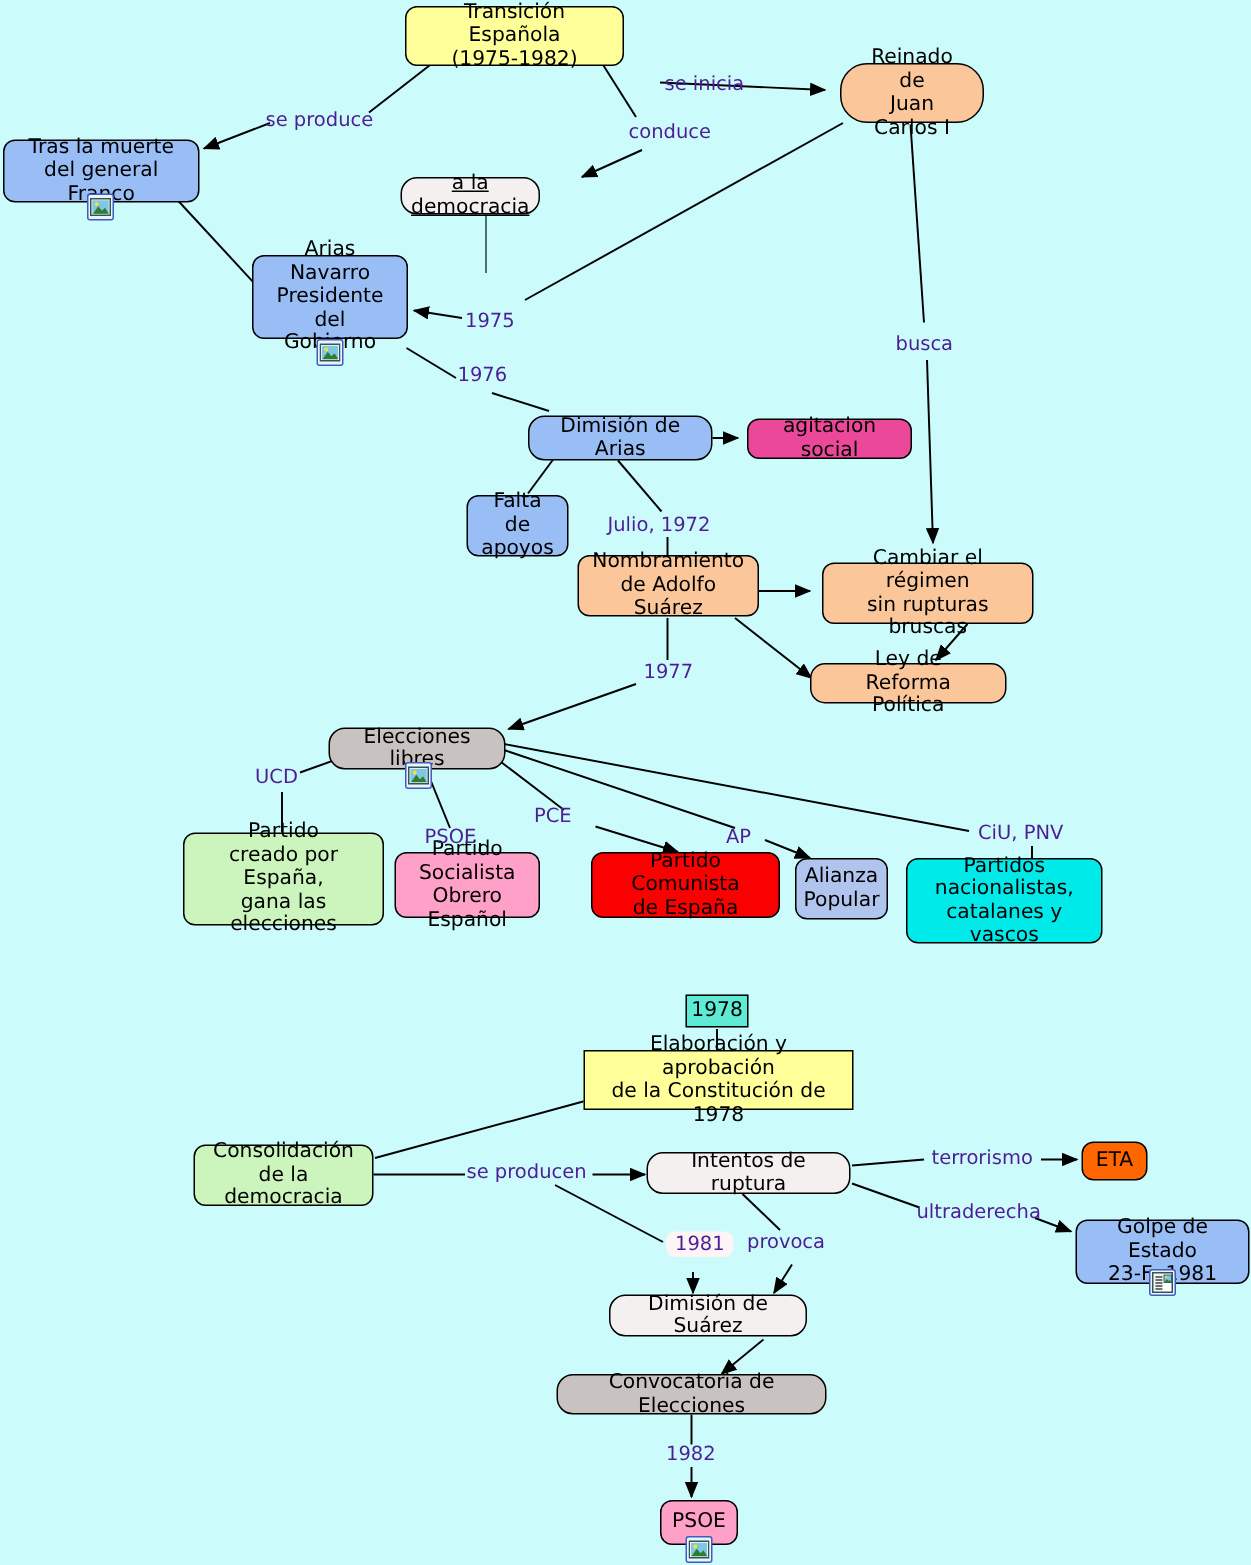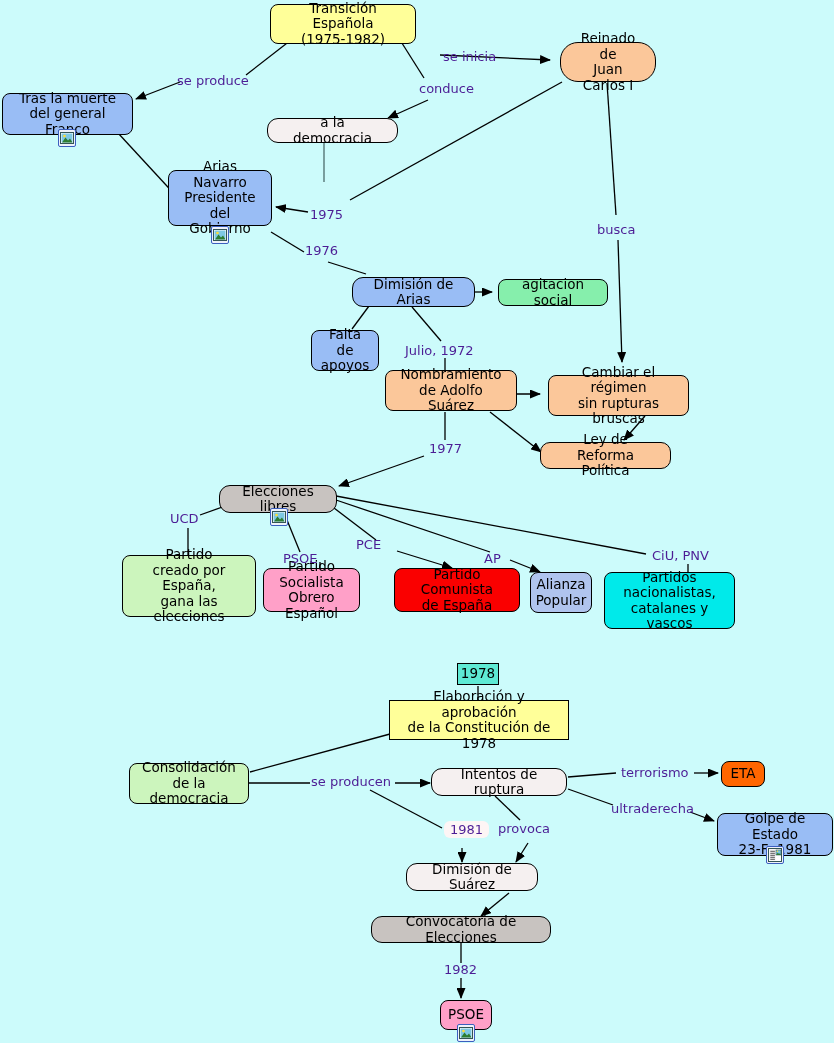--- a/index.html
+++ b/index.html
@@ -38,21 +38,21 @@
     z-index:3;
   }
   .rounded{border-radius:8px;}
   .pill{border-radius:11px;}
   .sharp{border-radius:0;}
   
   .c-yellow{background:#ffff99;}
   .c-blue{background:#99bdf5;}
   .c-peach{background:#fbc79a;}
   .c-white{background:#f5f0f0;}
-  .c-orange{background:#86efac;text-align:center;}
+  .c-orange{background:#ec4899;text-align:center;}
   .c-grey{background:#c8c3c0;}
   .c-green{background:#ccf5bd;}
   .c-pink{background:#ffa0c8;}
   .c-red{background:#fa0000;}
   .c-lblue{background:#b0c4ee;}
   .c-cyan{background:#00eaea;}
   .c-etaorange{background:#ff6600;}
   .c-pinkyear{background:#5eead4;}
 
   .label{
@@ -183,42 +183,42 @@
         <rect x="0.5" y="1.5" width="13" height="11" fill="#fff" stroke="#355"></rect>
         <rect x="1.5" y="2.5" width="11" height="9" fill="#7ec8e3"></rect>
         <circle cx="4.5" cy="5" r="1.3" fill="#ffdd33"></circle>
         <path d="M2 11.5 L5.5 6.5 L8 9.5 L10 7.5 L12.5 11.5 z" fill="#2e7d32"></path>
       </svg>
   </span>
 
   <div class="node rounded c-peach" style="left:560px;top:42px;width:96px;height:40px;border-radius:18px;">Reinado de
 Juan Carlos I</div>
 
-  <div class="node pill c-white" style="left:267px;top:118px;width:131px;height:25px;">a la democracia</div>
+  <div class="node pill c-white" style="left:267px;top:118px;width:93px;height:25px;text-decoration:underline;">a la democracia</div>
 
   <div class="node rounded c-blue" style="left:168px;top:170px;width:104px;height:56px;">Arias Navarro
 Presidente
 del Gobierno</div>
   <span class="icon" style="left:211px;top:226px;">
     <svg width="14" height="14" viewBox="0 0 14 14">
         <rect x="0.5" y="1.5" width="13" height="11" fill="#fff" stroke="#355"></rect>
         <rect x="1.5" y="2.5" width="11" height="9" fill="#7ec8e3"></rect>
         <circle cx="4.5" cy="5" r="1.3" fill="#ffdd33"></circle>
         <path d="M2 11.5 L5.5 6.5 L8 9.5 L10 7.5 L12.5 11.5 z" fill="#2e7d32"></path>
       </svg>
   </span>
 
   <div class="node pill c-blue" style="left:352px;top:277px;width:123px;height:30px;">Dimisión de Arias</div>
 
   <div class="node rounded c-orange" style="left:498px;top:279px;width:110px;height:27px;">agitacion social</div>
 
   <div class="node rounded c-blue" style="left:311px;top:330px;width:68px;height:41px;">Falta de
 apoyos</div>
 
-  <div class="node rounded c-peach" style="left:385px;top:370px;width:132px;height:41px;">Nombramiento
+  <div class="node rounded c-peach" style="left:385px;top:370px;width:121px;height:41px;">Nombramiento
 de Adolfo Suárez</div>
 
   <div class="node rounded c-peach" style="left:548px;top:375px;width:141px;height:41px;">Cambiar el régimen
 sin rupturas bruscas</div>
 
   <div class="node rounded c-peach" style="left:540px;top:442px;width:131px;height:27px;border-radius:10px;">Ley de Reforma Política</div>
 
   <div class="node pill c-grey" style="left:219px;top:485px;width:118px;height:28px;">Elecciones libres</div>
   <span class="icon" style="left:270px;top:508px;">
     <svg width="14" height="14" viewBox="0 0 14 14">

